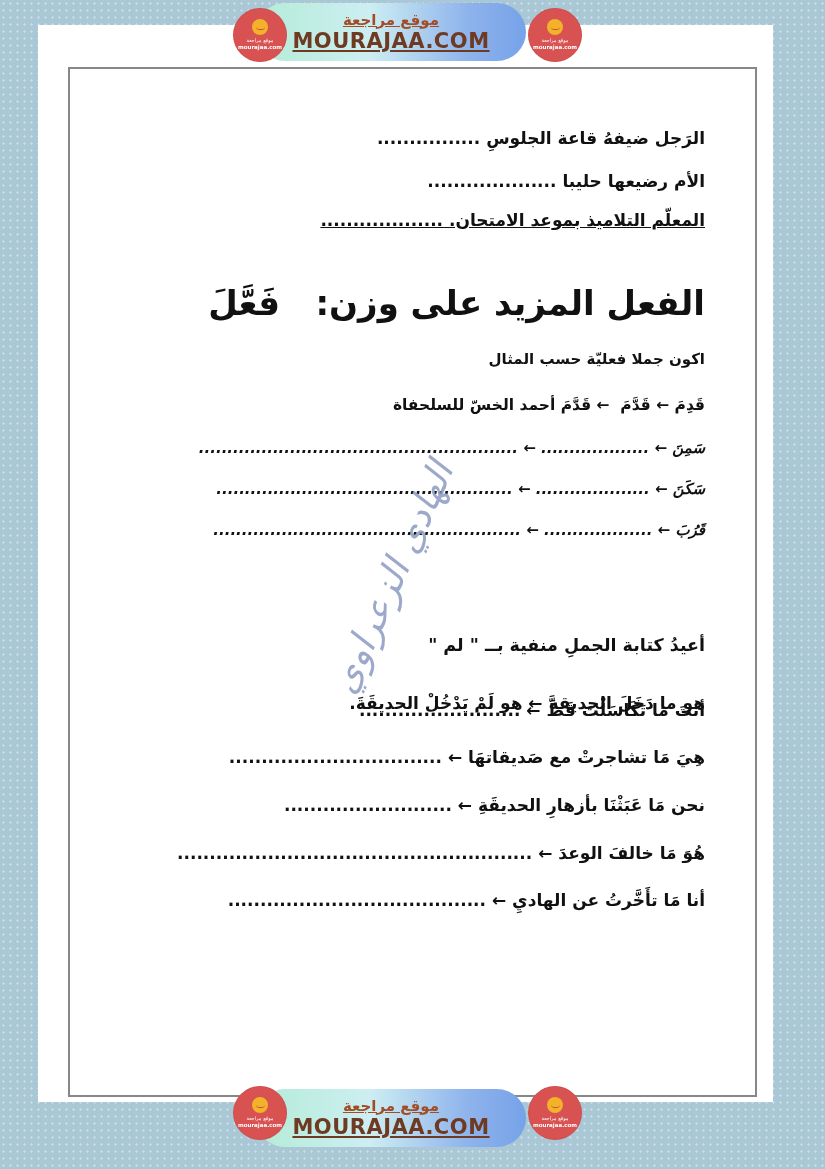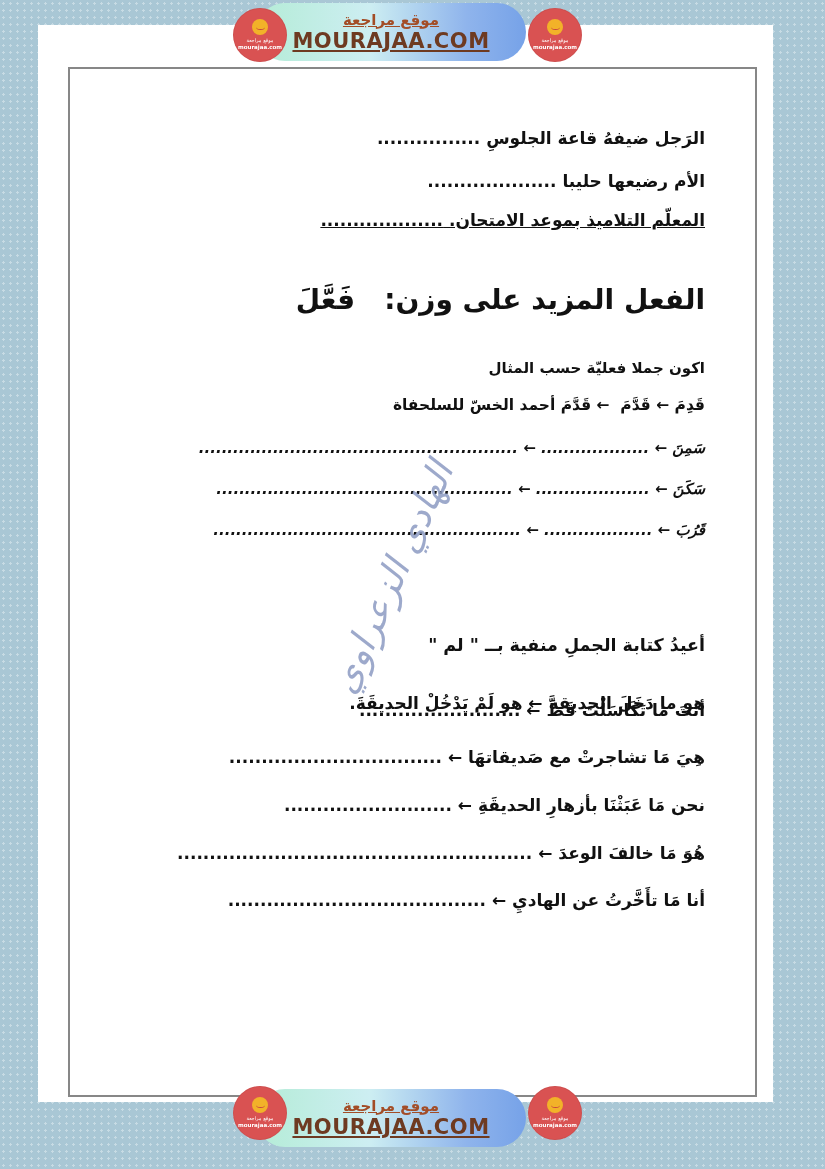--- a/index.html
+++ b/index.html
@@ -36,21 +36,21 @@
     display:flex;align-items:center;justify-content:center;margin-bottom:2px;}
   .logo-sun i{display:block;width:9px;height:5px;border-bottom:1.4px solid #c9473f;border-radius:50%;}
   .logo-txt{color:#ffffff;font-size:5px;line-height:1.3;text-align:center;white-space:nowrap;}
   .logo-txt .l2{font-weight:bold;font-size:5.5px;}
 
   
   .rtl{direction:rtl;unicode-bidi:embed;text-align:right;color:#111;}
   .abs{position:absolute;right:120px;}
   .fill-line{font-size:17px;font-weight:bold;white-space:nowrap;}
   .fill-line .dots{font-weight:bold;letter-spacing:.5px;}
-  .main-title{font-size:28px;font-weight:bold;white-space:nowrap;}
+  .main-title{font-size:34px;font-weight:bold;white-space:nowrap;}
   .instruction{font-size:15px;font-weight:bold;}
   .example{font-size:15.5px;font-weight:bold;white-space:nowrap;}
   .item-line{font-size:15px;font-weight:bold;white-space:nowrap;font-style:italic;}
   .sec2-title{font-size:17.5px;font-weight:bold;white-space:nowrap;}
   .neg-line{font-size:17px;font-weight:bold;white-space:nowrap;}
   .neg-line .dots, .item-line .dots{letter-spacing:.5px;}
 
   .watermark{
     position:absolute;left:222px;top:556px;width:340px;z-index:3;
     transform:rotate(-66deg);
@@ -95,21 +95,21 @@
 <div class="abs rtl fill-line" style="top:171px;">
   <span>الأم رضيعها حليبا</span>
   <span class="dots">....................</span>
 </div>
 <div class="abs rtl fill-line" style="top:210px;text-decoration:underline;">
   <span>المعلّم التلاميذ بموعد الامتحان.</span>
   <span class="dots">...................</span>
 </div>
 
 <div class="abs rtl main-title" style="top:283px;">الفعل المزيد على وزن:&nbsp;&nbsp;&nbsp;فَعَّلَ</div>
-<div class="abs rtl instruction" style="top:359px;">اكون جملا فعليّة حسب المثال</div>
+<div class="abs rtl instruction" style="top:350px;">اكون جملا فعليّة حسب المثال</div>
 <div class="abs rtl example" style="top:396px;">قَدِمَ ← قَدَّمَ&nbsp; ← قَدَّمَ أحمد الخسّ للسلحفاة</div>
 
 <div class="abs rtl item-line" style="top:439px;">
   <span>سَمِنَ</span>
   <span>←</span>
   <span class="dots">...................</span>
   <span>←</span>
   <span class="dots">........................................................</span>
 </div>
 <div class="abs rtl item-line" style="top:480px;">

